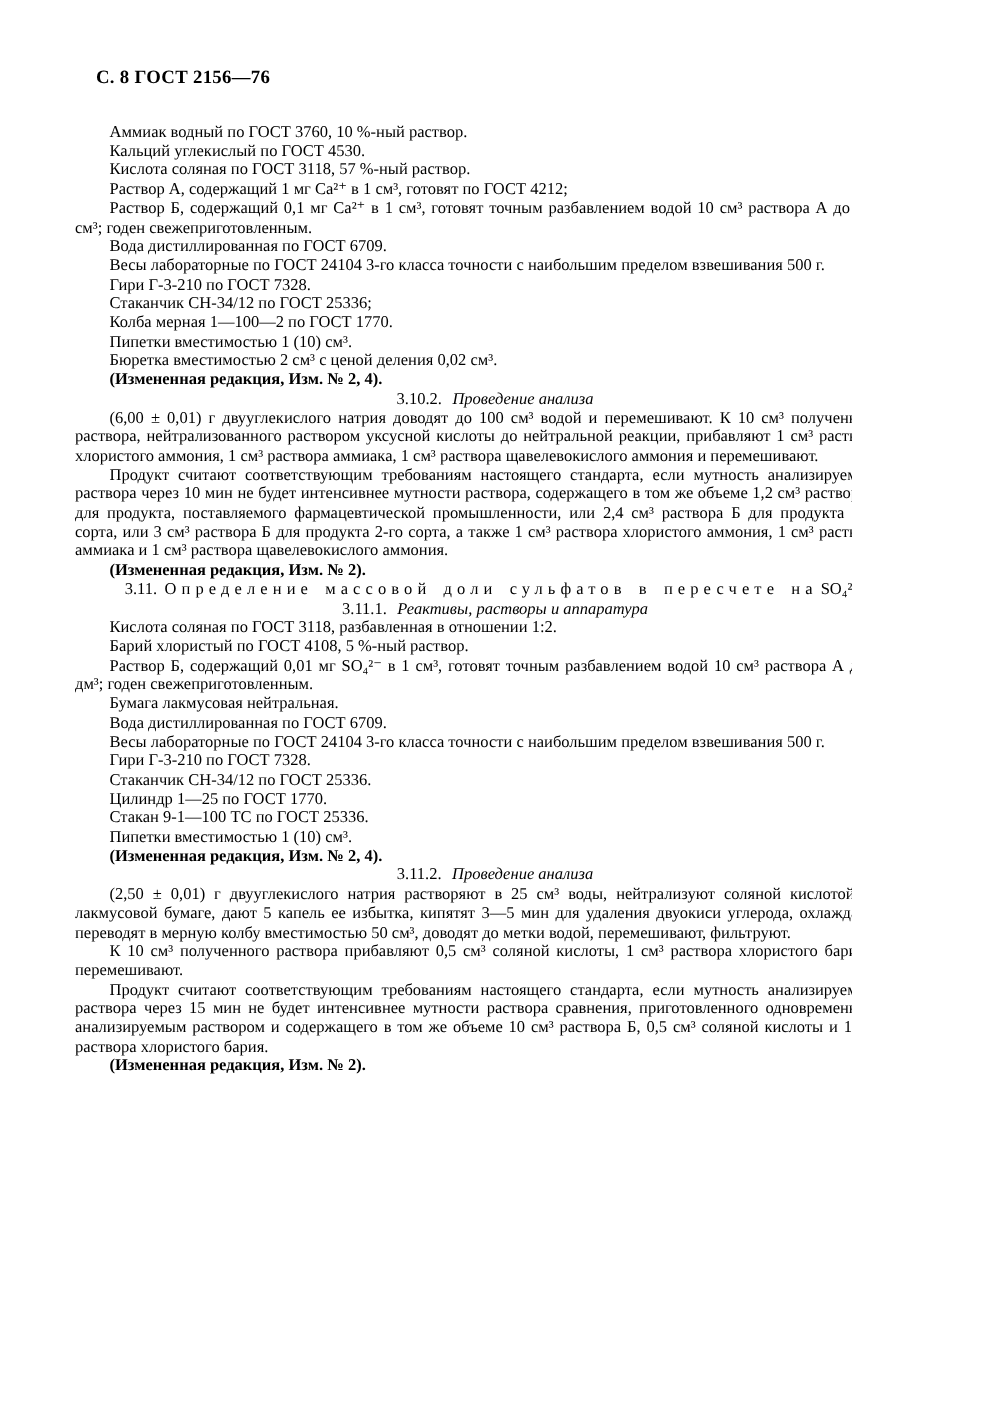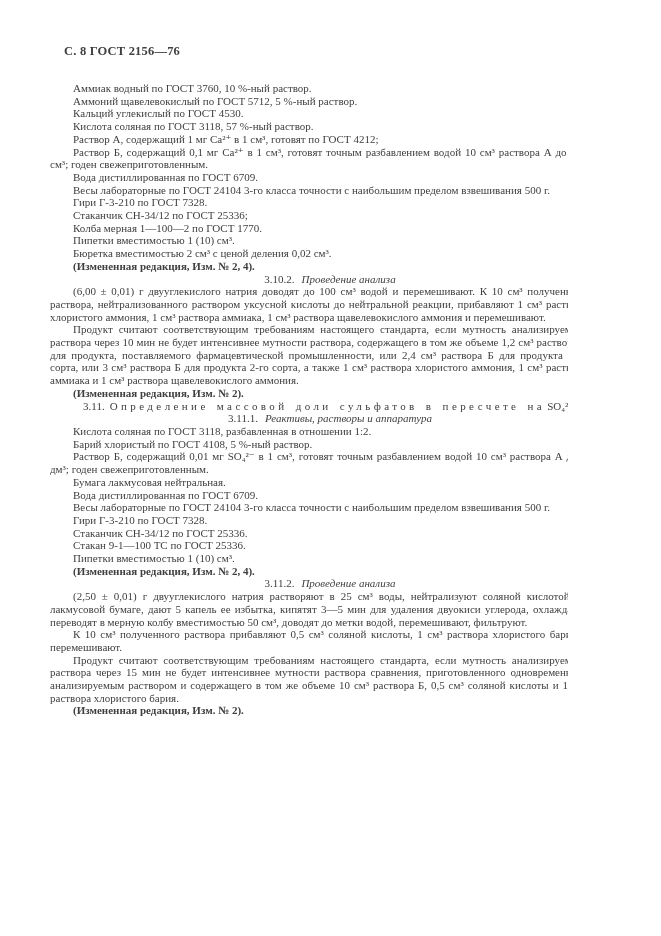--- a/index.html
+++ b/index.html
@@ -5,21 +5,21 @@
   html, body {
     margin: 0;
     padding: 0;
     background: #ffffff;
   }
   .page {
     position: relative;
     width: 568px;
     height: 936px;
     background: #ffffff;
-    color: #404040;
+    color: #000000;
     font-family: "Liberation Serif", "DejaVu Serif", serif;
     overflow: hidden;
   }
   .page-header {
     position: absolute;
     top: 44px;
     left: 64px;
     font-size: 12.5px;
     font-weight: bold;
     letter-spacing: 0.2px;
@@ -62,21 +62,20 @@
     margin-left: 2px;
   }
 </style>
 </head>
 <body>
 
 <div class="page">
   <div class="page-header">С. 8 ГОСТ 2156—76</div>
   <div class="document-body">
       <p>Аммиак водный по ГОСТ 3760, 10 %-ный раствор.</p>
-      <p>Аммоний щавелевокислый по ГОСТ 5712, 5 %-ный раствор.</p>
       <p>Кальций углекислый по ГОСТ 4530.</p>
       <p>Кислота соляная по ГОСТ 3118, 57 %-ный раствор.</p>
       <p>Раствор А, содержащий 1 мг Ca²⁺ в 1 см³, готовят по ГОСТ 4212;</p>
       <p>Раствор Б, содержащий 0,1 мг Ca²⁺ в 1 см³, готовят точным разбавлением водой 10 см³ раствора А до 100 см³; годен свежеприготовленным.</p>
       <p>Вода дистиллированная по ГОСТ 6709.</p>
       <p>Весы лабораторные по ГОСТ 24104 3-го класса точности с наибольшим пределом взвешивания 500 г.</p>
       <p>Гири Г-3-210 по ГОСТ 7328.</p>
       <p>Стаканчик СН-34/12 по ГОСТ 25336;</p>
       <p>Колба мерная 1—100—2 по ГОСТ 1770.</p>
       <p>Пипетки вместимостью 1 (10) см³.</p>
@@ -89,20 +88,21 @@
       <p class="heading heading-spaced"><span class="section-number">3.11.</span><span class="spaced-text">Определение массовой доли сульфатов в пересчете на</span><span class="formula">SO₄²⁻.</span></p>
       <p class="heading"><span>3.11.1.</span><span class="section-title">Реактивы, растворы и аппаратура</span></p>
       <p>Кислота соляная по ГОСТ 3118, разбавленная в отношении 1:2.</p>
       <p>Барий хлористый по ГОСТ 4108, 5 %-ный раствор.</p>
       <p>Раствор Б, содержащий 0,01 мг SO₄²⁻ в 1 см³, готовят точным разбавлением водой 10 см³ раствора А до 1 дм³; годен свежеприготовленным.</p>
       <p>Бумага лакмусовая нейтральная.</p>
       <p>Вода дистиллированная по ГОСТ 6709.</p>
       <p>Весы лабораторные по ГОСТ 24104 3-го класса точности с наибольшим пределом взвешивания 500 г.</p>
       <p>Гири Г-3-210 по ГОСТ 7328.</p>
       <p>Стаканчик СН-34/12 по ГОСТ 25336.</p>
+      <p>Цилиндр 1—25 по ГОСТ 1770.</p>
       <p>Стакан 9-1—100 ТС по ГОСТ 25336.</p>
       <p>Пипетки вместимостью 1 (10) см³.</p>
       <p class="amendment">(Измененная редакция, Изм. № 2, 4).</p>
       <p class="heading"><span>3.11.2.</span><span class="section-title">Проведение анализа</span></p>
       <p>(2,50 ± 0,01) г двууглекислого натрия растворяют в 25 см³ воды, нейтрализуют соляной кислотой по лакмусовой бумаге, дают 5 капель ее избытка, кипятят 3—5 мин для удаления двуокиси углерода, охлаждают, переводят в мерную колбу вместимостью 50 см³, доводят до метки водой, перемешивают, фильтруют.</p>
       <p>К 10 см³ полученного раствора прибавляют 0,5 см³ соляной кислоты, 1 см³ раствора хлористого бария и перемешивают.</p>
       <p>Продукт считают соответствующим требованиям настоящего стандарта, если мутность анализируемого раствора через 15 мин не будет интенсивнее мутности раствора сравнения, приготовленного одновременно с анализируемым раствором и содержащего в том же объеме 10 см³ раствора Б, 0,5 см³ соляной кислоты и 1 см³ раствора хлористого бария.</p>
       <p class="amendment">(Измененная редакция, Изм. № 2).</p>
     </div>
 </div>

